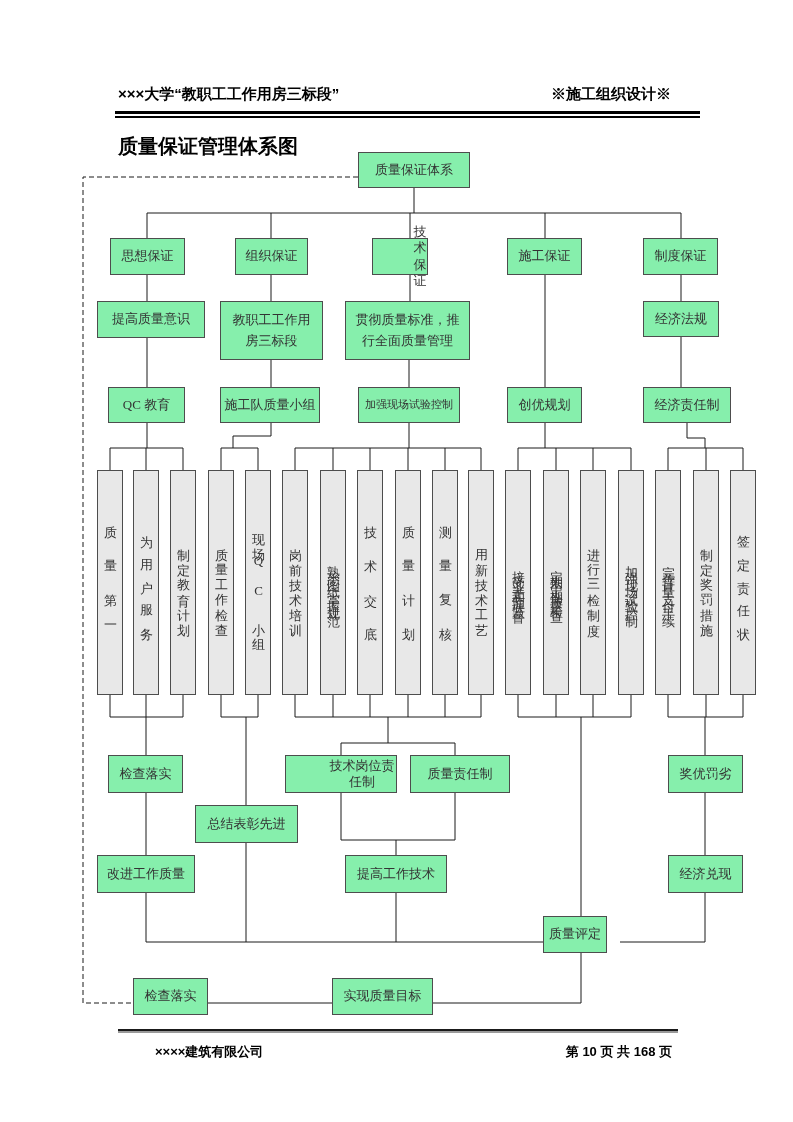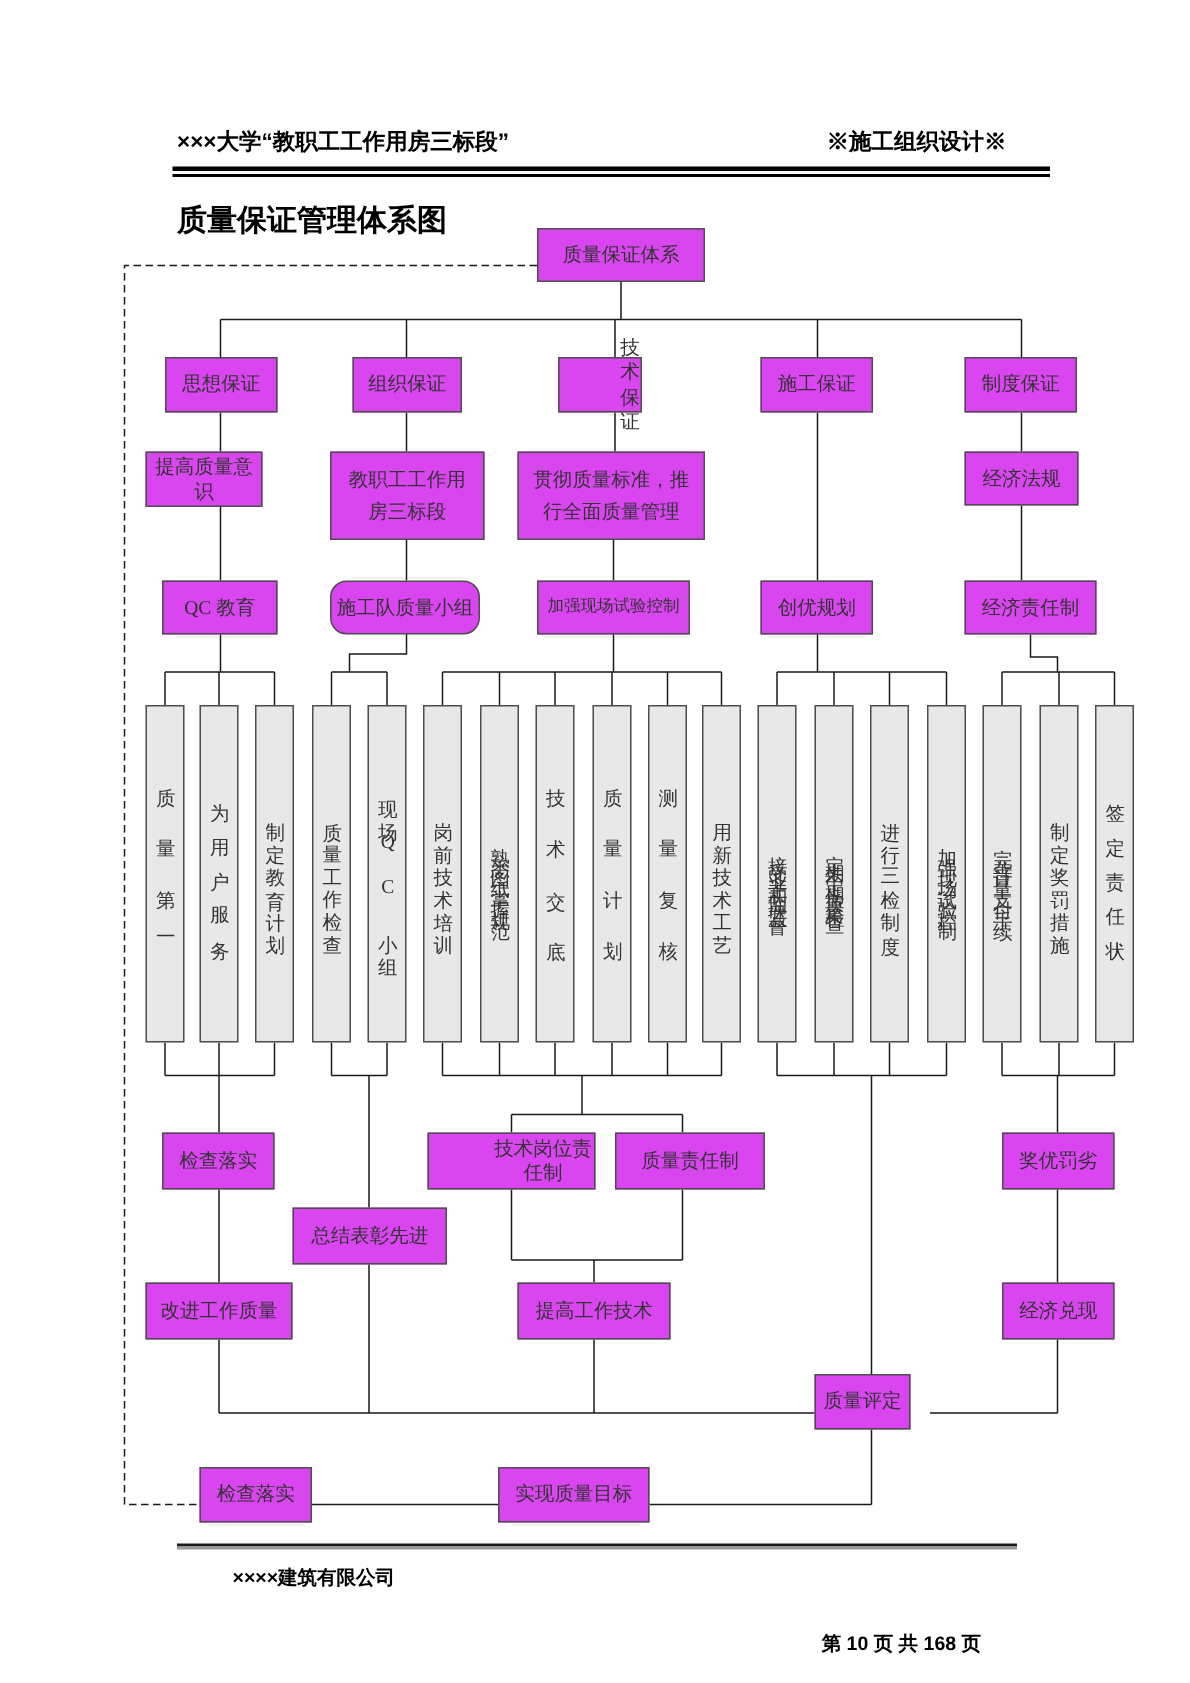--- a/index.html
+++ b/index.html
@@ -10,24 +10,24 @@
   .hdr-text{position:absolute;top:85px;font-weight:bold;font-size:15px;color:#000;}
   .hdr-left{left:118px;}
   .hdr-right{right:122px;}
   .hdr-rule-a{position:absolute;left:115px;top:111px;width:585px;height:3px;background:#000;}
   .hdr-rule-b{position:absolute;left:115px;top:116px;width:585px;height:2px;background:#000;}
   .page-title{position:absolute;left:118px;top:133px;font-weight:bold;font-size:20px;color:#000;}
   .ftr-rule-a{position:absolute;left:118px;top:1029px;width:560px;height:2px;background:#1a1a1a;}
   .ftr-rule-b{position:absolute;left:118px;top:1031px;width:560px;height:2px;background:#9a9a9a;}
   .ftr-text{position:absolute;top:1043px;font-weight:bold;font-size:13px;color:#000;}
   .ftr-left{left:155px;}
-  .ftr-right{right:139px;margin-top:44px;}
+  .ftr-right{right:121px;}
 
   
-  .box{position:absolute;background:#d946ef;border:1px solid #4d4d4d;box-sizing:border-box;
+  .box{position:absolute;background:#86efac;border:1px solid #4d4d4d;box-sizing:border-box;
        display:flex;align-items:center;justify-content:center;text-align:center;
        font-family:"Liberation Serif", serif;font-size:13px;color:#333;line-height:1.25;}
   .box.small{font-size:11px;}
   .box.two-line{padding:2px 7px;line-height:1.6;}
   .pillar{position:absolute;top:470px;height:225px;width:26px;background:#e8e8e8;
           border:1px solid #4d4d4d;box-sizing:border-box;display:flex;align-items:center;justify-content:center;}
   .pillar-text{writing-mode:vertical-rl;text-orientation:upright;
                font-family:"Liberation Serif", serif;font-size:13px;color:#333;white-space:nowrap;}
   svg.wires{position:absolute;left:0;top:0;}
 </style>
@@ -78,27 +78,27 @@
   </svg>
 
   <div class="box" style="left:358px;top:152px;width:112px;height:36px;">质量保证体系</div>
 
   <div class="box" style="left:110px;top:238px;width:75px;height:37px;">思想保证</div>
   <div class="box" style="left:235px;top:238px;width:73px;height:37px;">组织保证</div>
   <div class="box" style="left:372px;top:238px;width:56px;height:37px;padding-left:40px;">技术保证</div>
   <div class="box" style="left:507px;top:238px;width:75px;height:37px;">施工保证</div>
   <div class="box" style="left:643px;top:238px;width:75px;height:37px;">制度保证</div>
 
-  <div class="box" style="left:97px;top:301px;width:78px;height:37px;">提高质量意识</div>
+  <div class="box" style="left:97px;top:301px;width:108px;height:37px;">提高质量意识</div>
   <div class="box two-line" style="left:220px;top:301px;width:103px;height:59px;">教职工工作用房三标段</div>
   <div class="box two-line" style="left:345px;top:301px;width:125px;height:59px;">贯彻质量标准，推行全面质量管理</div>
   <div class="box" style="left:643px;top:301px;width:76px;height:36px;">经济法规</div>
 
   <div class="box" style="left:108px;top:387px;width:77px;height:36px;">QC 教育</div>
-  <div class="box" style="left:220px;top:387px;width:100px;height:36px;border-radius:11px;">施工队质量小组</div>
+  <div class="box" style="left:220px;top:387px;width:100px;height:36px;">施工队质量小组</div>
   <div class="box small" style="left:358px;top:387px;width:102px;height:36px;">加强现场试验控制</div>
   <div class="box" style="left:507px;top:387px;width:75px;height:36px;">创优规划</div>
   <div class="box" style="left:643px;top:387px;width:88px;height:36px;">经济责任制</div>
 
   <div class="pillar" style="left:97px;">
       <span class="pillar-text" style="letter-spacing: 34px;">质量第一</span>
     </div>
   <div class="pillar" style="left:133px;">
       <span class="pillar-text" style="letter-spacing: 23px;">为用户服务</span>
     </div>

